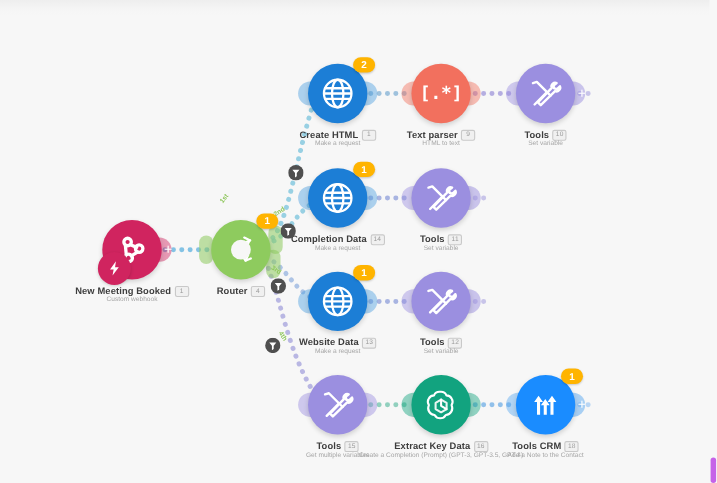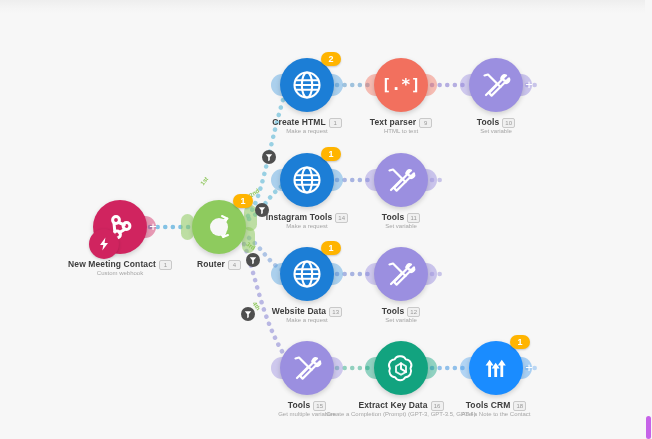--- a/index.html
+++ b/index.html
@@ -151,21 +151,21 @@
           <path d="M10 12.2 L10.8 20.4"></path>
         </g>
       </svg>
     </div>
     <div class="bolt">
       <svg width="16" height="16" viewBox="0 0 16 16">
           <path d="M9.4 1.5 4 9h3.3l-1 5.5L12 7H8.6z" fill="#fff"></path>
         </svg>
     </div>
     <div class="label">
-      <span>New Meeting Contact</span><span class="chip">1</span>
+      <span>New Meeting Booked</span><span class="chip">1</span>
     </div>
     <div class="sub">Custom webhook</div>
   </div>
 
   <div class="node" style="left:219px;top:227px;">
     <div class="router-wing" style="left:-38px;top:-13px;"></div>
     <div class="router-wing" style="left:25px;top:-22px;"></div>
     <div class="router-wing" style="left:23px;top:0px;"></div>
     <div class="bubble" style="background:#8ecb5e;">
       <svg width="38" height="38" viewBox="0 0 38 38">
@@ -245,21 +245,21 @@
       <svg width="34" height="34" viewBox="0 0 34 34">
         <g fill="none" stroke="#fff" stroke-width="2.1">
           <circle cx="17" cy="17" r="12.5"></circle>
           <ellipse cx="17" cy="17" rx="5.2" ry="12.5"></ellipse>
           <path d="M5 12.2h24M5 21.8h24M4.5 17h25"></path>
         </g>
       </svg>
     </div>
     <div class="badge">1</div>
     <div class="label">
-      <span>Instagram Tools</span><span class="chip">14</span>
+      <span>Completion Data</span><span class="chip">14</span>
     </div>
     <div class="sub">Make a request</div>
   </div>
 
   <div class="node" style="left:401px;top:180px;">
     <div class="stub left" style="background:#9b8fe0;"></div>
     <div class="stub right plus" style="background:#9b8fe0;"></div>
     <div class="bubble" style="background:#9b8fe0;">
       <svg width="32" height="32" viewBox="0 0 32 32">
         <g fill="none" stroke="#fff" stroke-width="2.2" stroke-linecap="round" stroke-linejoin="round">

